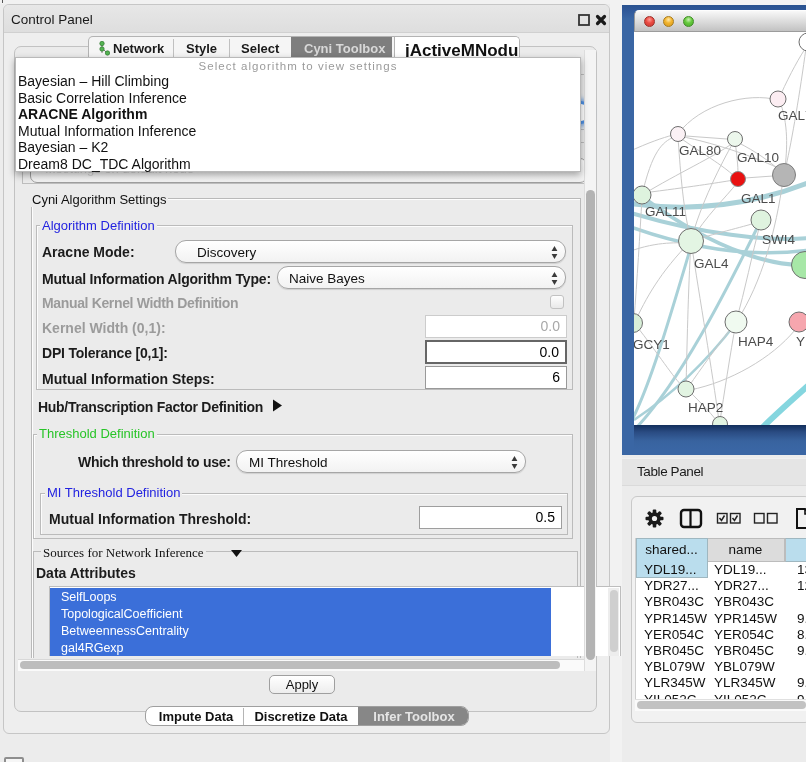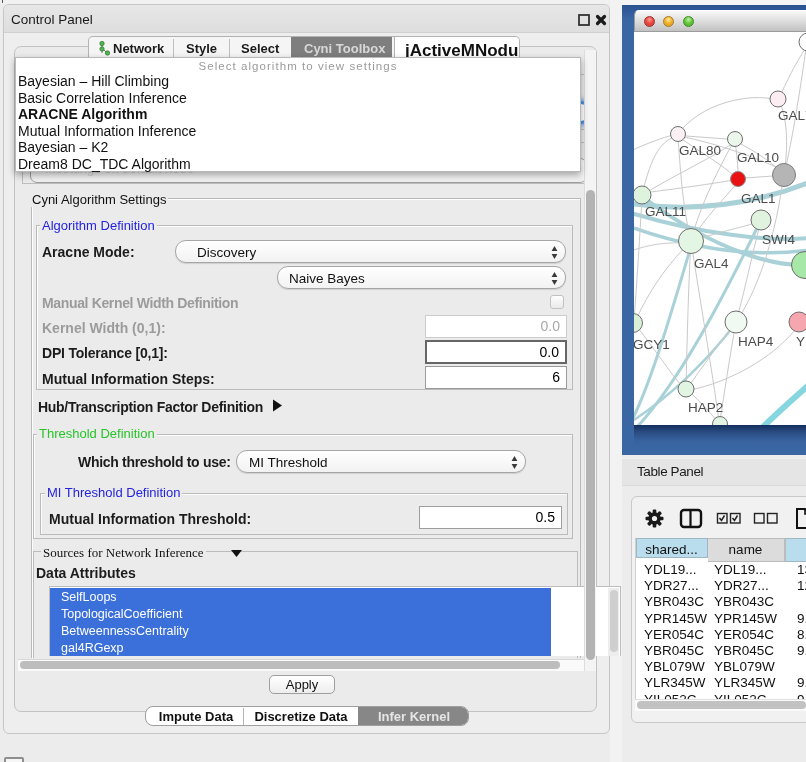--- a/index.html
+++ b/index.html
@@ -149,21 +149,21 @@
       <path d="M 101.5,22 l 2,2.5 l 3,-5" stroke-width="1.5"></path>
       <rect x="123.5" y="17.5" width="9.5" height="9.5" stroke-width="1.4"></rect>
       <rect x="136.5" y="17.5" width="9.5" height="9.5" stroke-width="1.4"></rect>
     </g>
 
     <path d="M 166,13 h 8 l 5,5 v 14 h -13 z" fill="none" stroke="#111" stroke-width="2"></path>
     <path d="M 174,13 v 5 h 5" fill="none" stroke="#111" stroke-width="1.6"></path>
   </svg>
 
   <div class="abs" style="left:635px; top:538px; width:171px; height:173px; background:#fff; border-left:1px solid #cfcfcf;"></div>
-  <div class="abs" style="left:635.5px; top:538px; width:72px; height:20px; background:#badded; border:1px solid #9fb7c0; font-size:13.5px; color:#111; text-align:center; line-height:22px;">shared...</div>
+  <div class="abs" style="left:635.5px; top:538px; width:72px; height:40px; background:#badded; border:1px solid #9fb7c0; font-size:13.5px; color:#111; text-align:center; line-height:22px;">shared...</div>
   <div class="abs" style="left:707.5px; top:538px; width:77px; height:24px; background:#dcdcdc; border:1px solid #bcbcbc; border-left:none; font-size:13.5px; color:#111; text-align:center; line-height:22px;">name</div>
   <div class="abs" style="left:784.5px; top:538px; width:22px; height:24px; background:#badded; border:1px solid #9fb7c0; border-left-color:#bcbcbc; border-right:none;"></div>
   <div class="abs" style="left:635px; top:562px; width:171px; height:137px; overflow:hidden; font-size:13.5px; color:#111;">
     <div style="position:relative; width:171px;">
 
       <div style="position:absolute; left:9px; top:0;   line-height:16.2px;">YDL19...<br>YDR27...<br>YBR043C<br>YPR145W<br>YER054C<br>YBR045C<br>YBL079W<br>YLR345W<br>YIL052C</div>
       <div style="position:absolute; left:79px; top:0;  line-height:16.2px;">YDL19...<br>YDR27...<br>YBR043C<br>YPR145W<br>YER054C<br>YBR045C<br>YBL079W<br>YLR345W<br>YIL052C</div>
       <div style="position:absolute; left:162px; top:0; line-height:16.2px;">13<br>12<br>&nbsp;<br>9.<br>8.<br>9.<br>&nbsp;<br>9.<br>9.</div>
     </div>
   </div>
@@ -223,20 +223,21 @@
 
   <div class="lbl abs" style="left:42px; top:244px;">Aracne Mode:</div>
   <div class="combo abs" style="left:175px; top:240px; width:391px; height:23px;">
     <div class="ctext">Discovery</div>
     <svg class="spin" style="right:7px; top:5px;" width="6" height="13" viewBox="0 0 6 13">
       <path d="M 3,0 L 5.9,5 H 0.1 Z" fill="#3a3a3a"></path>
         <path d="M 3,13 L 5.9,8 H 0.1 Z" fill="#3a3a3a"></path>
     </svg>
   </div>
 
+  <div class="lbl abs" style="left:42px; top:271px; letter-spacing:-0.2px;">Mutual Information Algorithm Type:</div>
   <div class="combo abs" style="left:277px; top:266px; width:289px; height:23px;">
     <div class="ctext" style="left:11px;">Naive Bayes</div>
     <svg class="spin" style="right:7px; top:5px;" width="6" height="13" viewBox="0 0 6 13">
       <path d="M 3,0 L 5.9,5 H 0.1 Z" fill="#3a3a3a"></path>
         <path d="M 3,13 L 5.9,8 H 0.1 Z" fill="#3a3a3a"></path>
     </svg>
   </div>
 
   <div class="lblgrey abs" style="left:42px; top:295px; letter-spacing:-0.35px;">Manual Kernel Width Definition</div>
   <div class="abs" style="left:550px; top:295px; width:14px; height:14px; border:1px solid #c2c2c2;
@@ -294,21 +295,21 @@
 
   <div class="abs" style="left:269px; top:675px; width:66px; height:19px;
        background:linear-gradient(#ffffff,#ededed); border:1px solid #9f9f9f; border-radius:5px;
        font-size:13px; color:#111; text-align:center; line-height:17px;">Apply</div>
 
   <div class="abs" style="left:145px; top:706px; width:324px; height:20px; background:#ffffff;
        border:1px solid #9f9f9f; border-radius:8px; overflow:hidden; font-size:13px; font-weight:bold;">
     <div style="position:absolute; left:0; top:0; width:100px; height:20px; text-align:center; line-height:19px; color:#111;">Impute Data</div>
     <div style="position:absolute; left:97px; top:1px; width:1px; height:18px; background:#b5b5b5;"></div>
     <div style="position:absolute; left:98px; top:0; width:114px; height:20px; text-align:center; line-height:19px; color:#111;">Discretize Data</div>
-    <div style="position:absolute; left:212px; top:0; width:112px; height:20px; background:#878787; text-align:center; line-height:19px; color:#e5e5e5;">Infer Kernel</div>
+    <div style="position:absolute; left:212px; top:0; width:112px; height:20px; background:#878787; text-align:center; line-height:19px; color:#e5e5e5;">Infer Toolbox</div>
   </div>
 
   <div class="abs" style="left:15px; top:57px; width:566px; height:115px; background:#ffffff;
        border:1px solid #b9b9b9; box-shadow:0 3px 7px rgba(0,0,0,0.35); font-size:14px; color:#111;">
     <div style="position:absolute; left:0; top:1.5px; width:100%; text-align:center; color:#9b9b9b; font-size:11.5px; letter-spacing:1.05px;">Select algorithm to view settings</div>
     <div style="position:absolute; left:2px; top:15px; line-height:16.6px;">Bayesian – Hill Climbing<br>Basic Correlation Inference<br><b>ARACNE Algorithm</b><br>Mutual Information Inference<br>Bayesian – K2<br>Dream8 DC_TDC Algorithm</div>
   </div>
 
   <div class="abs" style="left:4px; top:757px; width:20px; height:10px; background:#f6f6f6; border:2px solid #8e8e8e; border-radius:2px;"></div>
   <div class="abs" style="left:2px; top:0; width:1px; height:3px; background:#555;"></div>

